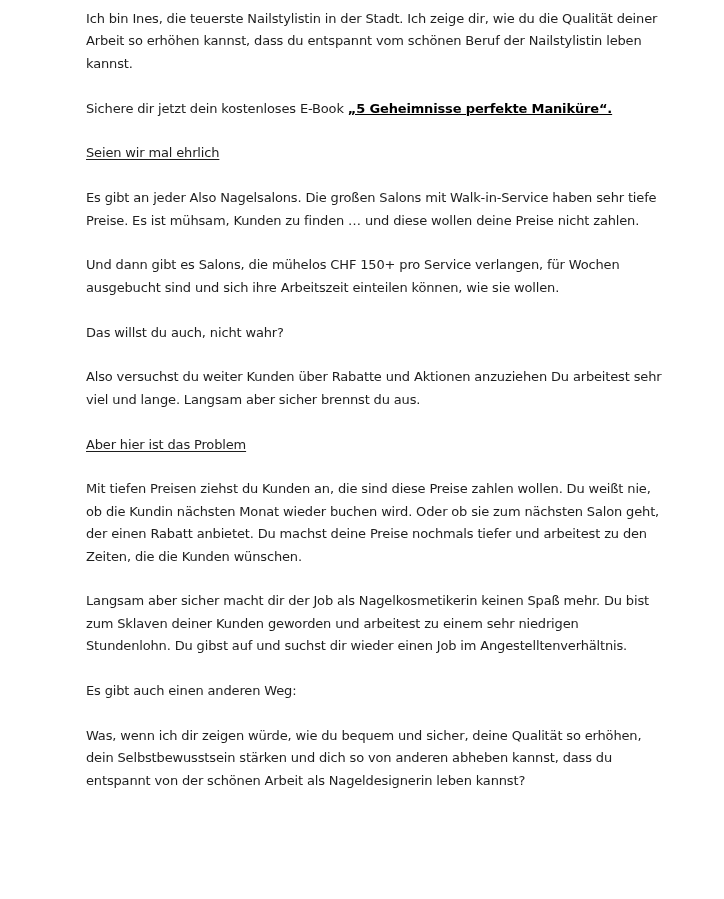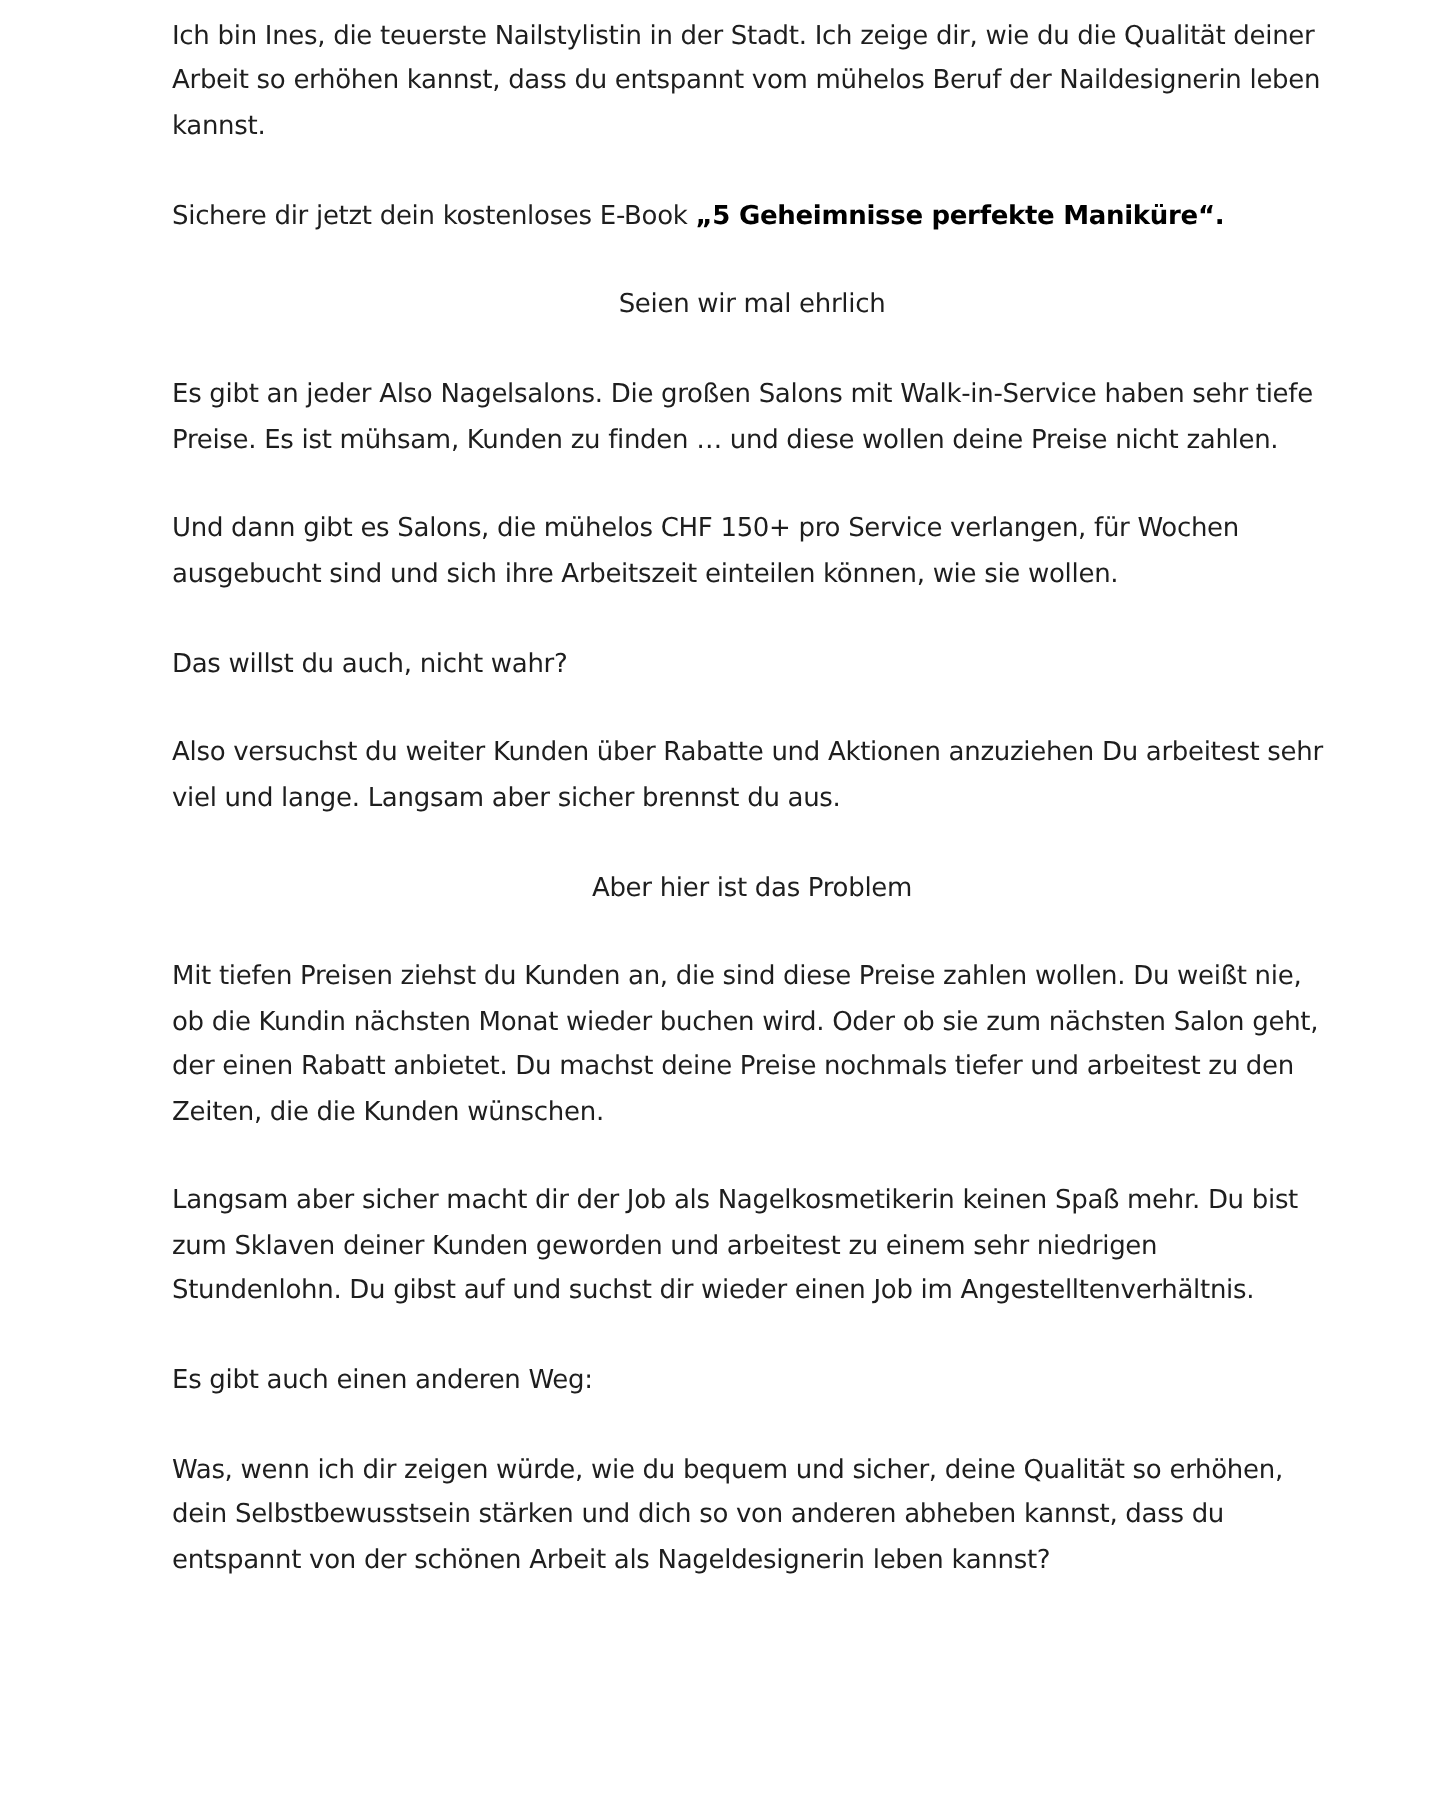--- a/index.html
+++ b/index.html
@@ -21,33 +21,34 @@
       top: 8px;
       width: 580px;
       font-size: 13px;
       letter-spacing: -0.15px;
       line-height: 22.4px;
     }
     .doc p {
       margin: 0 0 22.4px 0;
     }
     .doc .heading {
+      text-decoration: underline;
       text-underline-offset: 2px;
-      text-align: center;
     }
     .doc strong {
       font-weight: bold;
       color: #000;
+      text-decoration: underline;
     }
   </style>
 </head>
 <body>
 
 <div class="doc">
-  <p>Ich bin Ines, die teuerste Nailstylistin in der Stadt. Ich zeige dir, wie du die Qualität deiner Arbeit so erhöhen kannst, dass du entspannt vom mühelos Beruf der Naildesignerin leben kannst.</p>
+  <p>Ich bin Ines, die teuerste Nailstylistin in der Stadt. Ich zeige dir, wie du die Qualität deiner Arbeit so erhöhen kannst, dass du entspannt vom schönen Beruf der Nailstylistin leben kannst.</p>
   <p><span>Sichere dir jetzt dein kostenloses E-Book </span><strong>„5 Geheimnisse perfekte Maniküre“.</strong></p>
 
   <p class="heading">Seien wir mal ehrlich</p>
   <p>Es gibt an jeder Also Nagelsalons. Die großen Salons mit Walk-in-Service haben sehr tiefe Preise. Es ist mühsam, Kunden zu finden … und diese wollen deine Preise nicht zahlen.</p>
   <p>Und dann gibt es Salons, die mühelos CHF 150+ pro Service verlangen, für Wochen ausgebucht sind und sich ihre Arbeitszeit einteilen können, wie sie wollen.</p>
   <p>Das willst du auch, nicht wahr?</p>
   <p>Also versuchst du weiter Kunden über Rabatte und Aktionen anzuziehen Du arbeitest sehr viel und lange. Langsam aber sicher brennst du aus.</p>
 
   <p class="heading">Aber hier ist das Problem</p>
   <p>Mit tiefen Preisen ziehst du Kunden an, die sind diese Preise zahlen wollen. Du weißt nie, ob die Kundin nächsten Monat wieder buchen wird. Oder ob sie zum nächsten Salon geht, der einen Rabatt anbietet. Du machst deine Preise nochmals tiefer und arbeitest zu den Zeiten, die die Kunden wünschen.</p>

